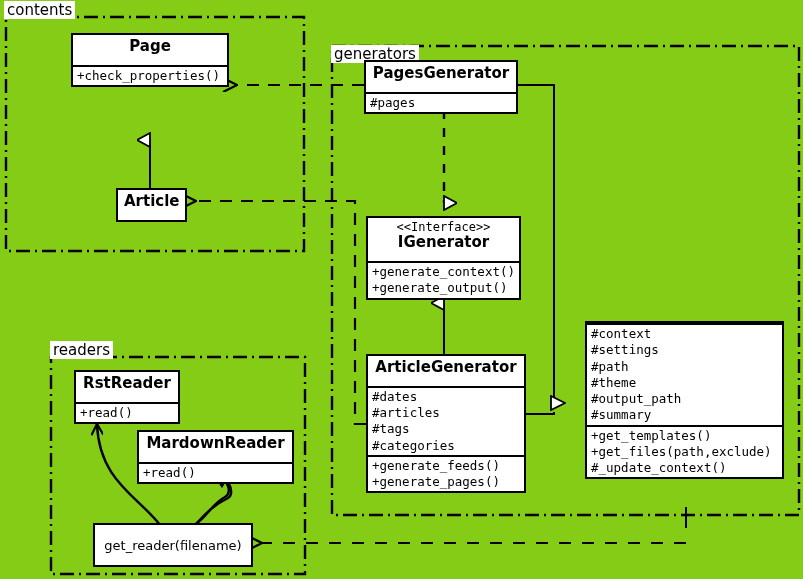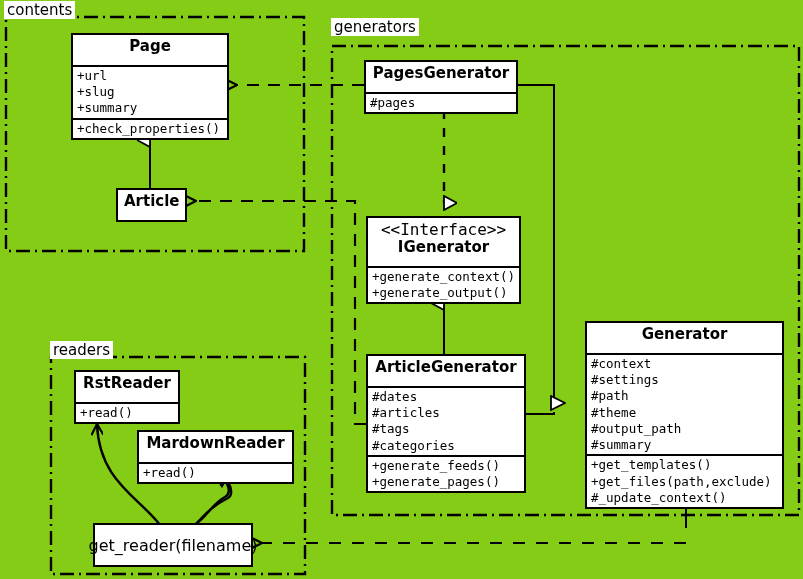--- a/index.html
+++ b/index.html
@@ -50,21 +50,21 @@
     font-size: 15px;
     text-align: center;
     color: #000000;
     padding: 3px 6px 10px 6px;
     line-height: 1.12;
     white-space: nowrap;
   }
   .uml-stereo {
     font-family: "DejaVu Sans Mono", monospace;
     font-weight: normal;
-    font-size: 16px;
+    font-size: 12px;
     text-align: center;
     color: #000000;
     line-height: 1.12;
     white-space: nowrap;
   }
   .uml-compartment {
     border-top: 2px solid #000000;
     padding: 1px 0 1px 0;
   }
   .uml-row {
@@ -80,21 +80,21 @@
     box-sizing: border-box;
     border: 2px solid #000000;
     background: #ffffff;
     display: flex;
     align-items: center;
     justify-content: center;
     z-index: 6;
   }
   .plain-box-label {
     font-family: "DejaVu Sans", sans-serif;
-    font-size: 16px;
+    font-size: 13px;
     color: #000000;
     white-space: nowrap;
   }
 </style>
 </head>
 <body>
 
 <div id="canvas">
 
   <svg class="layer" viewBox="0 0 803 579" xmlns="http://www.w3.org/2000/svg">
@@ -169,30 +169,25 @@
       <path d="M 197 524 C 212 513 215 503 227 497 C 237 492 221 472 221 485" fill="none" opacity="0"></path>
     </g>
     <g stroke="#000000" stroke-width="2.4" fill="none">
       <path d="M 196 524 C 209 514 213 508 224 501 C 233 495 221 477 221 486" opacity="0"></path>
       <path d="M 195 524 C 210 513 211 504 224 498 C 234 493 221 473 222 485" opacity="0"></path>
       <path d="M 196 524 C 211 512 212 504 225 497 C 235 492 222 472 222 486" marker-end="url(#open-arrow-generic)"></path>
     </g>
   </svg>
 
   <div class="pkg-label" style="left:4px; top:1px;">contents</div>
-  <div class="pkg-label" style="left:331px; top:18px;">generators</div>
+  <div class="pkg-label" style="left:331px; top:45px;">generators</div>
   <div class="pkg-label" style="left:50px; top:341px;">readers</div>
 
   <div class="uml-class" style="left:71px; top:33px; width:158px;">
     <div class="uml-name">Page</div>
-    <div class="uml-compartment">
-      <div class="uml-row">+url</div>
-      <div class="uml-row">+slug</div>
-      <div class="uml-row">+summary</div>
-    </div>
     <div class="uml-compartment">
       <div class="uml-row">+check_properties()</div>
     </div>
   </div>
 
   <div class="uml-class" style="left:116px; top:188px; width:71px;">
     <div class="uml-name">Article</div>
   </div>
 
   <div class="uml-class" style="left:364px; top:60px; width:154px;">
@@ -221,21 +216,20 @@
       <div class="uml-row">#tags</div>
       <div class="uml-row">#categories</div>
     </div>
     <div class="uml-compartment">
       <div class="uml-row">+generate_feeds()</div>
       <div class="uml-row">+generate_pages()</div>
     </div>
   </div>
 
   <div class="uml-class" style="left:585px; top:321px; width:199px;">
-    <div class="uml-name">Generator</div>
     <div class="uml-compartment">
       <div class="uml-row">#context</div>
       <div class="uml-row">#settings</div>
       <div class="uml-row">#path</div>
       <div class="uml-row">#theme</div>
       <div class="uml-row">#output_path</div>
       <div class="uml-row">#summary</div>
     </div>
     <div class="uml-compartment">
       <div class="uml-row">+get_templates()</div>

